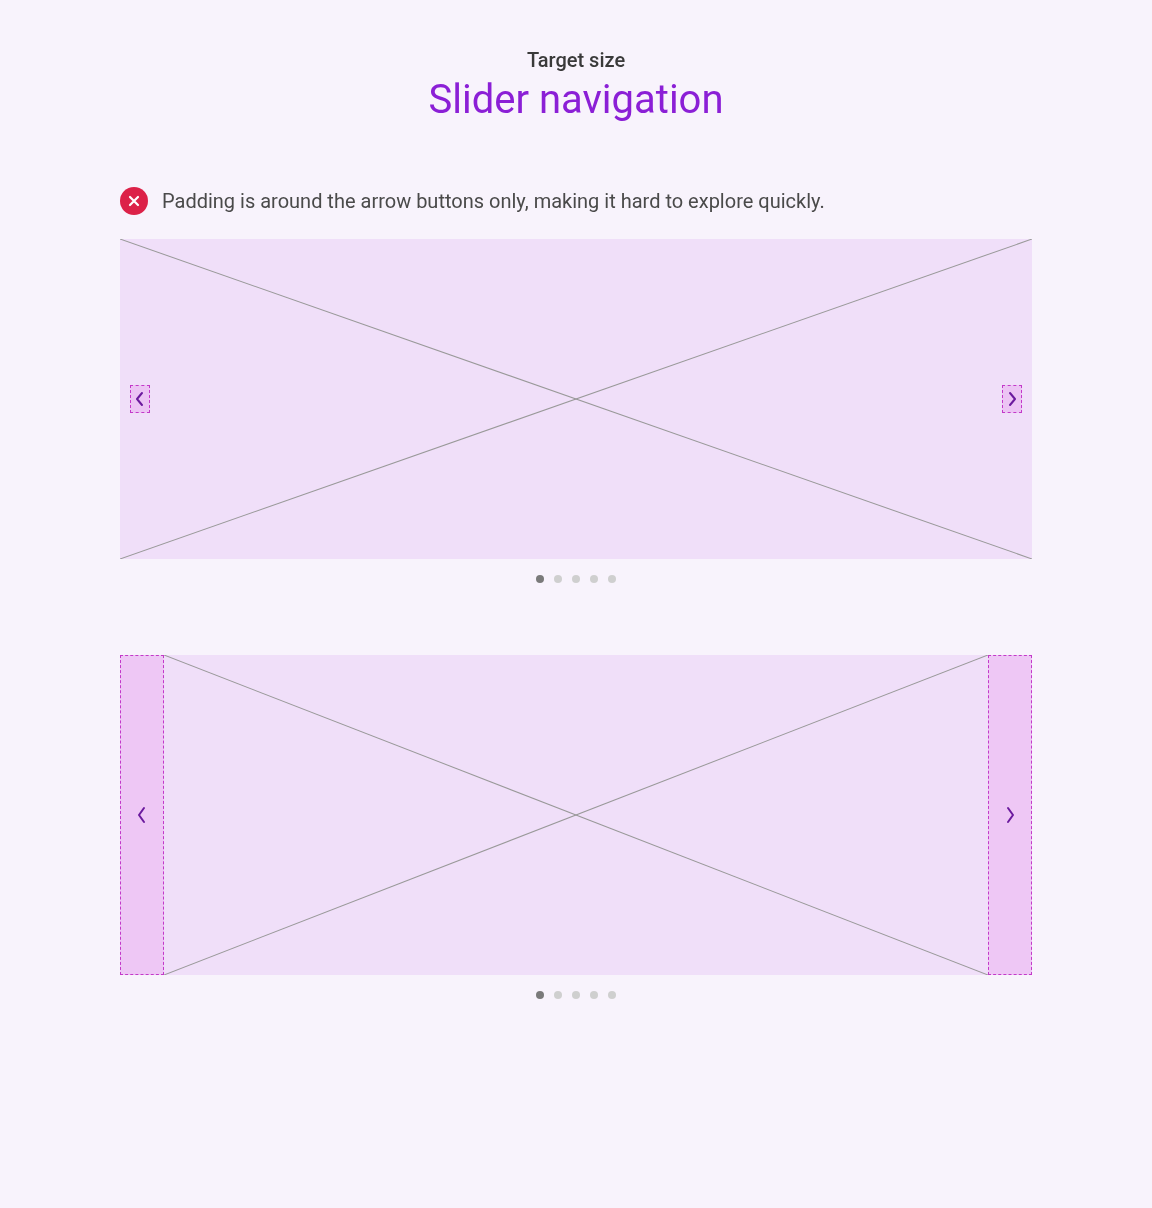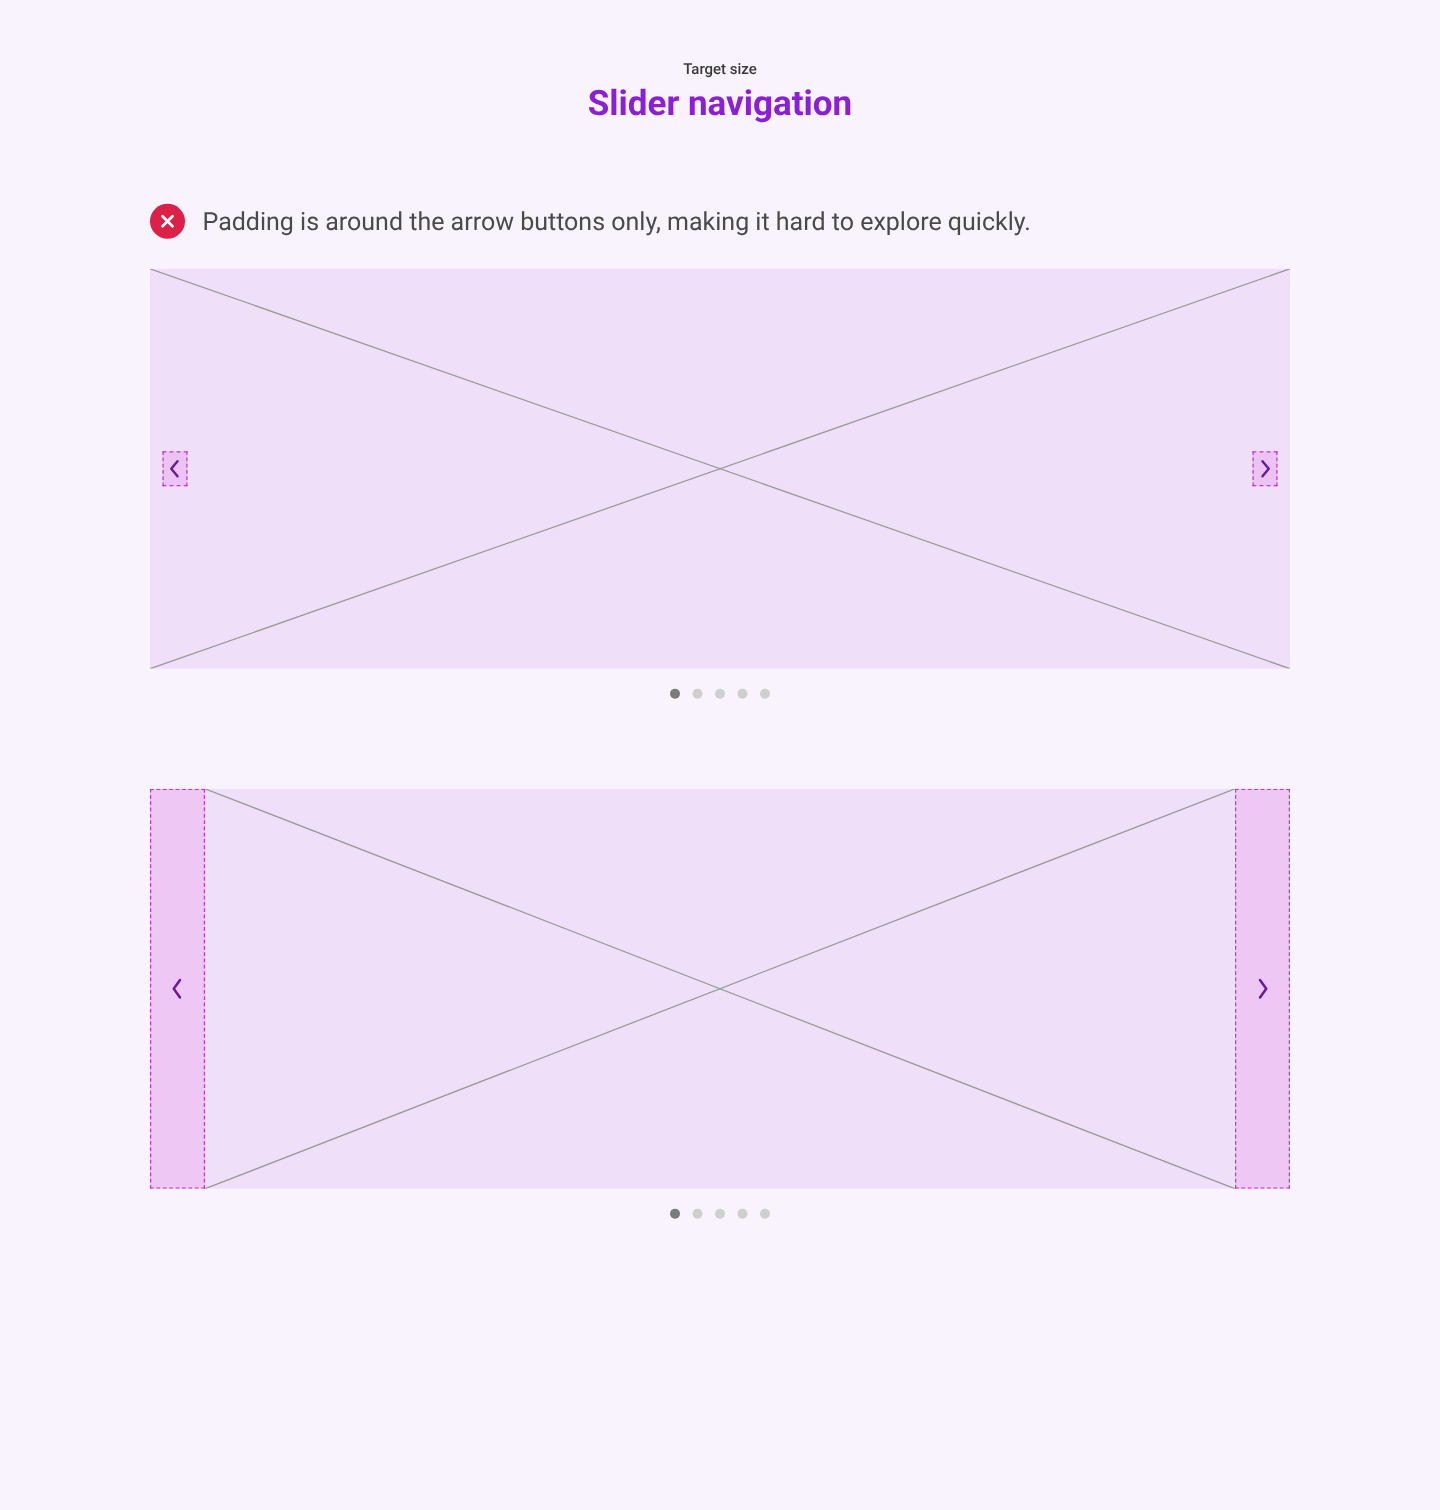--- a/index.html
+++ b/index.html
@@ -11,28 +11,28 @@
       overflow: hidden;
     }
     .container {
       padding: 48px 120px 60px;
     }
     .header {
       text-align: center;
       margin-bottom: 64px;
     }
     .subtitle {
-      font-size: 12px;
+      font-size: 20px;
       color: #3a3a3a;
       font-weight: 500;
       margin-bottom: 4px;
     }
     .title {
-      font-size: 28px;
-      font-weight: 700;
+      font-size: 40px;
+      font-weight: 400;
       color: #8b1fd6;
     }
     .example {
       margin-bottom: 72px;
     }
     .example-header {
       display: flex;
       align-items: center;
       gap: 14px;
       margin-bottom: 24px;

